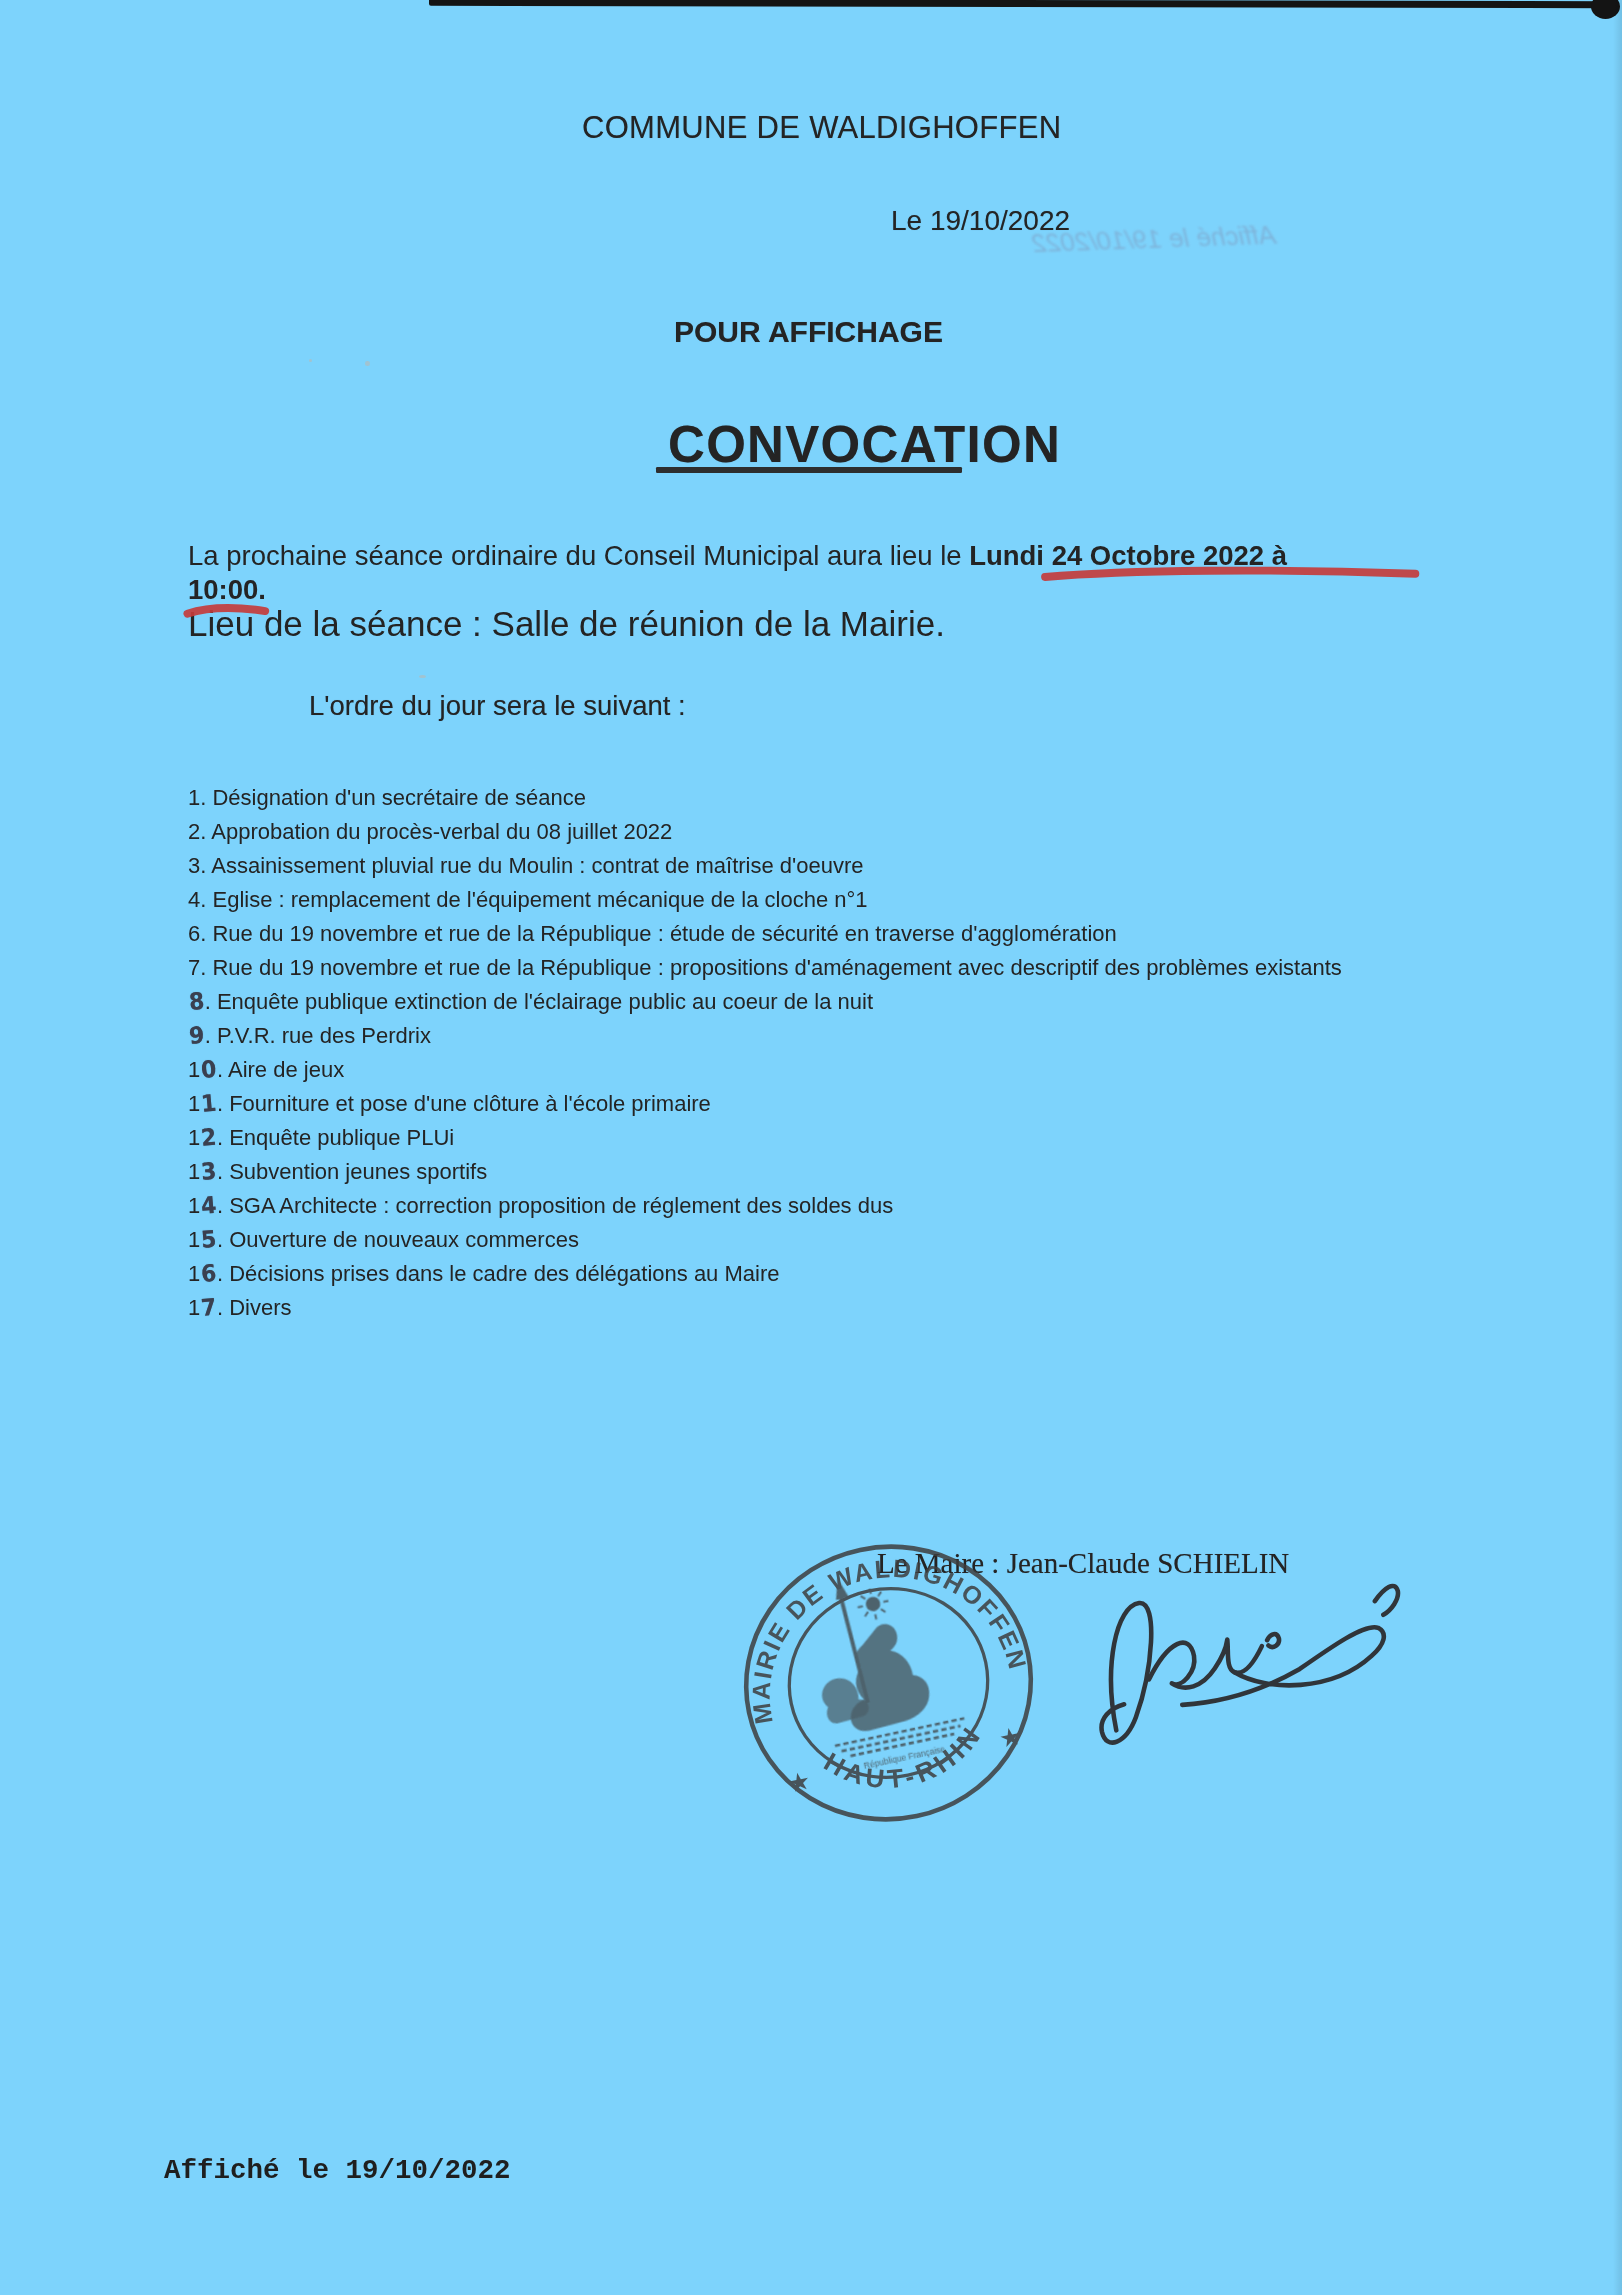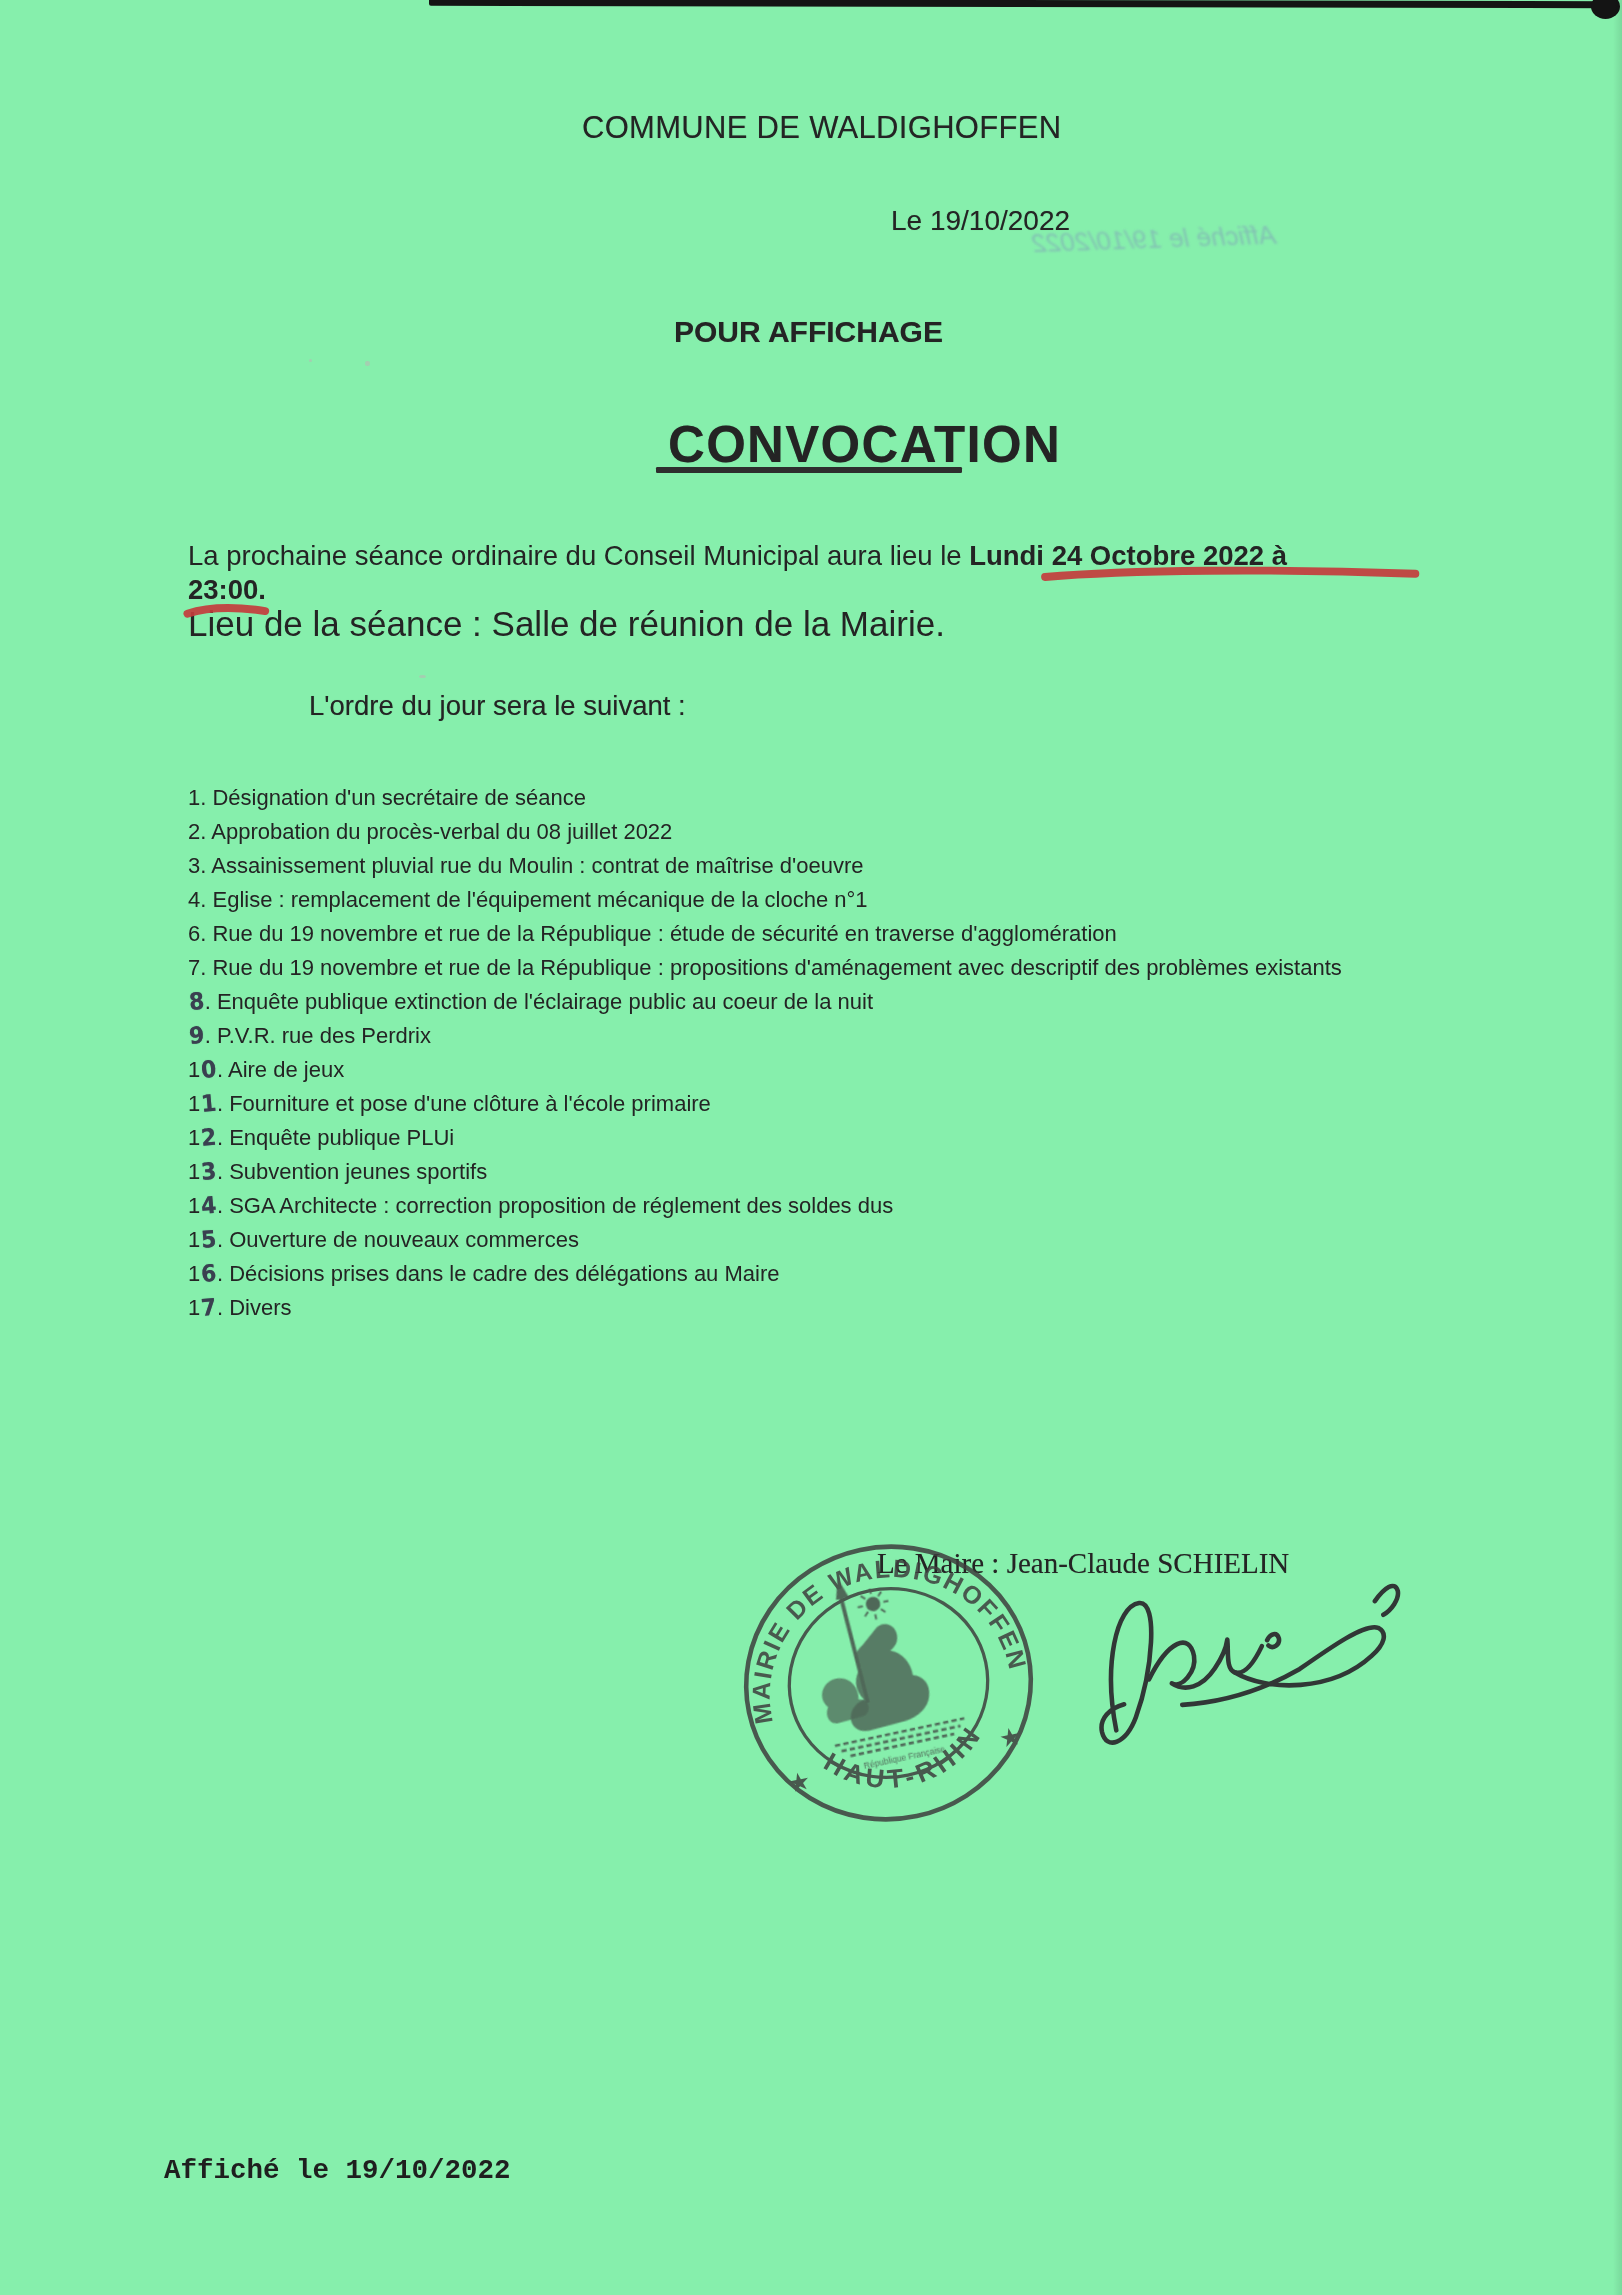--- a/index.html
+++ b/index.html
@@ -1,18 +1,18 @@
 <!DOCTYPE html>
 <html style="--ink: #242424; --red: #c43c3c; --pen-ink: #3a4050;font-size:10.5px"><head>
 <meta charset="utf-8">
 <style>
   html,body{margin:0;padding:0;background:#e9e9e7;}
   #page{
     position:relative; width:1623px; height:2295px;
-    background:#86efac; overflow:hidden;
+    background:#7dd3fc; overflow:hidden;
     font-family:"Liberation Sans", sans-serif;
     color:var(--ink,#242424);
   }
   
   .scan-band{position:absolute; background:#141414; border-radius:2px;}
   .scan-curl{position:absolute; background:#141414; border-radius:50%;}
   .edge-shade{position:absolute; top:0; right:0; width:10.5px; height:100%;
     background:linear-gradient(to right, rgba(0,0,0,0), rgba(0,0,0,0.10));}
   .speck{position:absolute; background:#b9b9b4; border-radius:50%; opacity:.6;}
 
@@ -74,21 +74,21 @@
 
   <div class="t soft" id="commune">COMMUNE DE WALDIGHOFFEN</div>
   <div class="t soft" id="dateline">Le 19/10/2022</div>
   <div id="bleedthrough">Affiché le 19/10/2022</div>
   <div class="t soft" id="affichage">POUR AFFICHAGE</div>
   <div class="t soft" id="convocation">CONVOCATION</div>
   <div id="convocation-underline"></div>
 
   <div id="intro">
     <span>La prochaine séance ordinaire du Conseil Municipal aura lieu le </span><b>Lundi 24 Octobre 2022 à</b><br>
-    <b>23:00.</b>
+    <b>10:00.</b>
   </div>
   <div id="location">Lieu de la séance : Salle de réunion de la Mairie.</div>
 
   <div class="t soft" id="agenda-heading">L'ordre du jour sera le suivant :</div>
 
   <div id="agenda-list">
       <div class="item"><span class="num">1. </span><span>Désignation d'un secrétaire de séance</span></div>
       <div class="item"><span class="num">2. </span><span>Approbation du procès-verbal du 08 juillet 2022</span></div>
       <div class="item"><span class="num">3. </span><span>Assainissement pluvial rue du Moulin : contrat de maîtrise d'oeuvre</span></div>
       <div class="item"><span class="num">4. </span><span>Eglise : remplacement de l'équipement mécanique de la cloche n°1</span></div>

